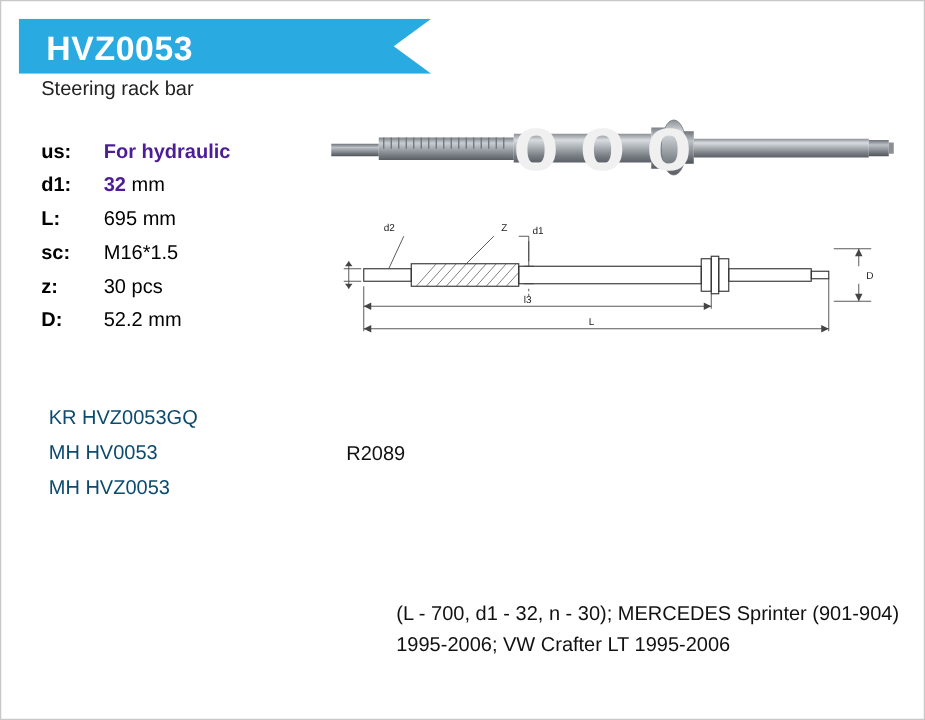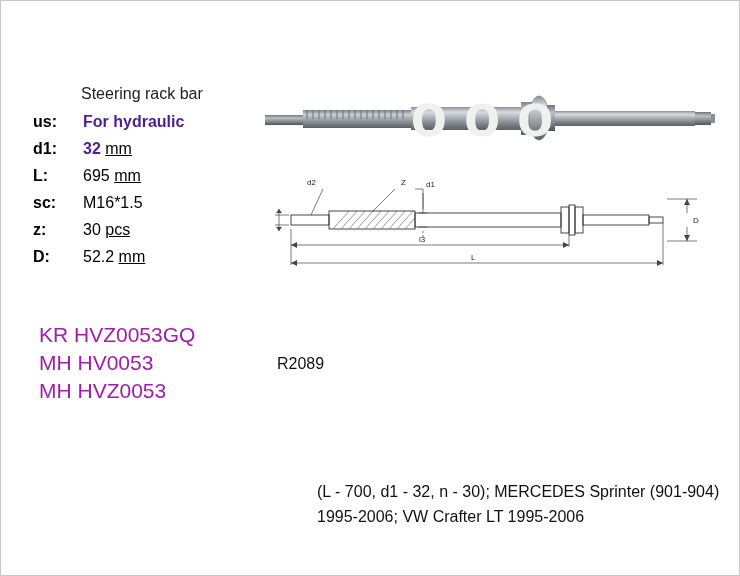--- a/index.html
+++ b/index.html
@@ -46,25 +46,24 @@
     font-weight: bold;
     color: #ffffff;
     letter-spacing: 0.5px;
     white-space: nowrap;
   }
 
   
   .subtitle {
     position: absolute;
     left: 32px;
-    top: 84px;
+    top: 62px;
     font-size: 16px;
     color: #222222;
     white-space: nowrap;
-    margin-left: 48px;
   }
 
   .spec-table {
     position: absolute;
     left: 32px;
     top: 112px;
     border-collapse: collapse;
   }
   .spec-table td {
     font-size: 16px;
@@ -81,31 +80,30 @@
   .spec-val {
     color: #000000;
   }
   .spec-val .hi {
     color: #4c1d95;
     font-weight: bold;
   }
   .spec-val .unit {
     color: #000000;
     font-weight: normal;
-    text-decoration: underline;
   }
 
   
   .xrefs {
     position: absolute;
     left: 38px;
     top: 320px;
-    font-size: 21px;
+    font-size: 16px;
     line-height: 28px;
-    color: #a21caf;
+    color: #0c4a6e;
     white-space: nowrap;
   }
 
   
   .photo {
     position: absolute;
     left: 258px;
     top: 74px;
     width: 462px;
     height: 88px;
@@ -154,20 +152,26 @@
     line-height: 25px;
     color: #111111;
     margin-left: 40px;
   }
 </style>
 </head>
 <body>
 
 <div class="page">
 
+  <div class="banner">
+    <svg class="banner-bg" viewBox="0 0 330 44" preserveAspectRatio="none">
+      <polygon points="0,0 330,0 300,22 330,44 0,44" fill="#29ABE2"></polygon>
+    </svg>
+    <div class="banner-title">HVZ0053</div>
+  </div>
 
   <div class="subtitle">Steering rack bar</div>
 
   <table class="spec-table">
     <tbody>
         <tr>
       <td class="spec-key">us:</td>
       <td class="spec-val"><span class="hi">For hydraulic</span></td>
     </tr>
     <tr>

